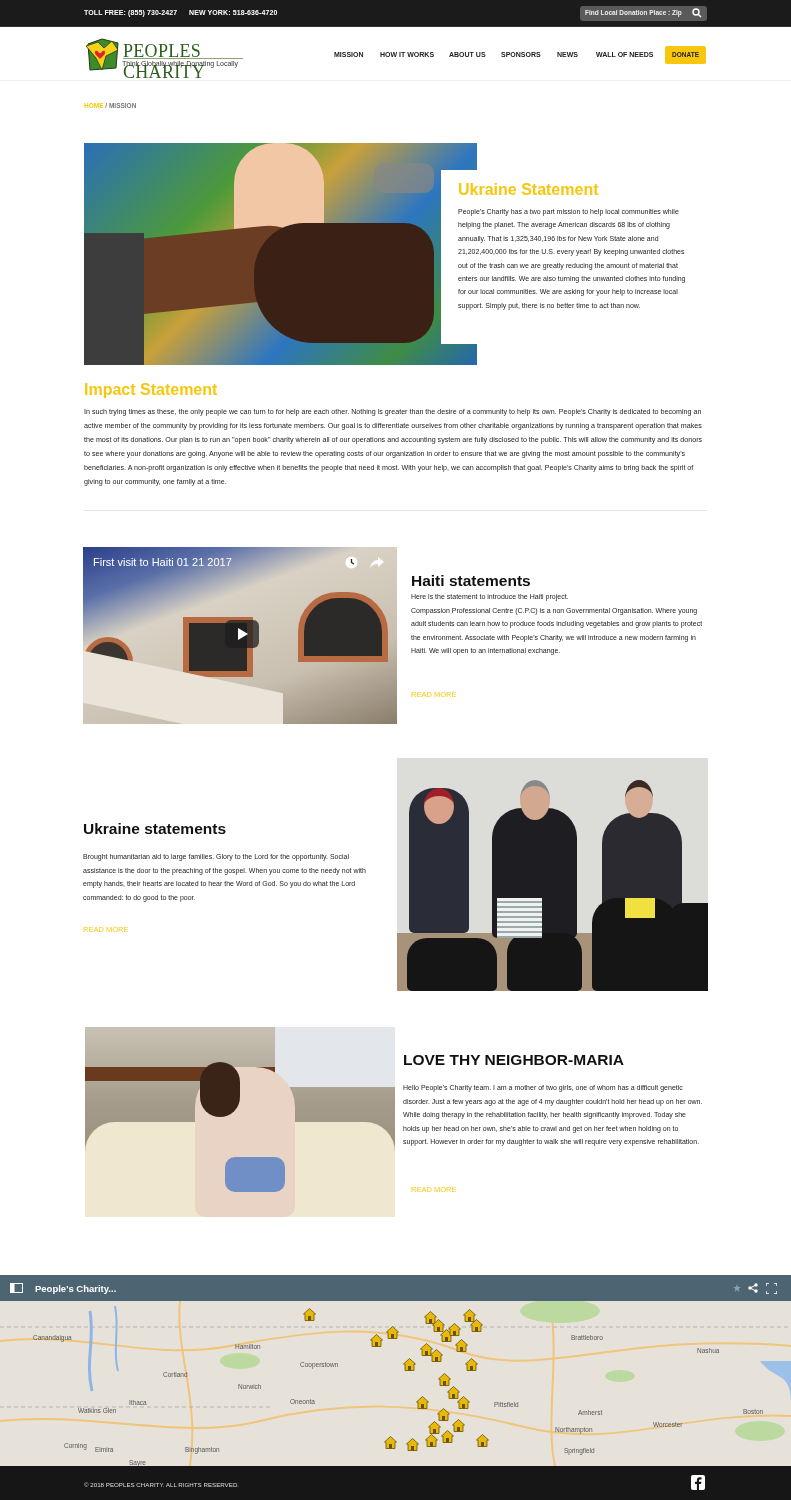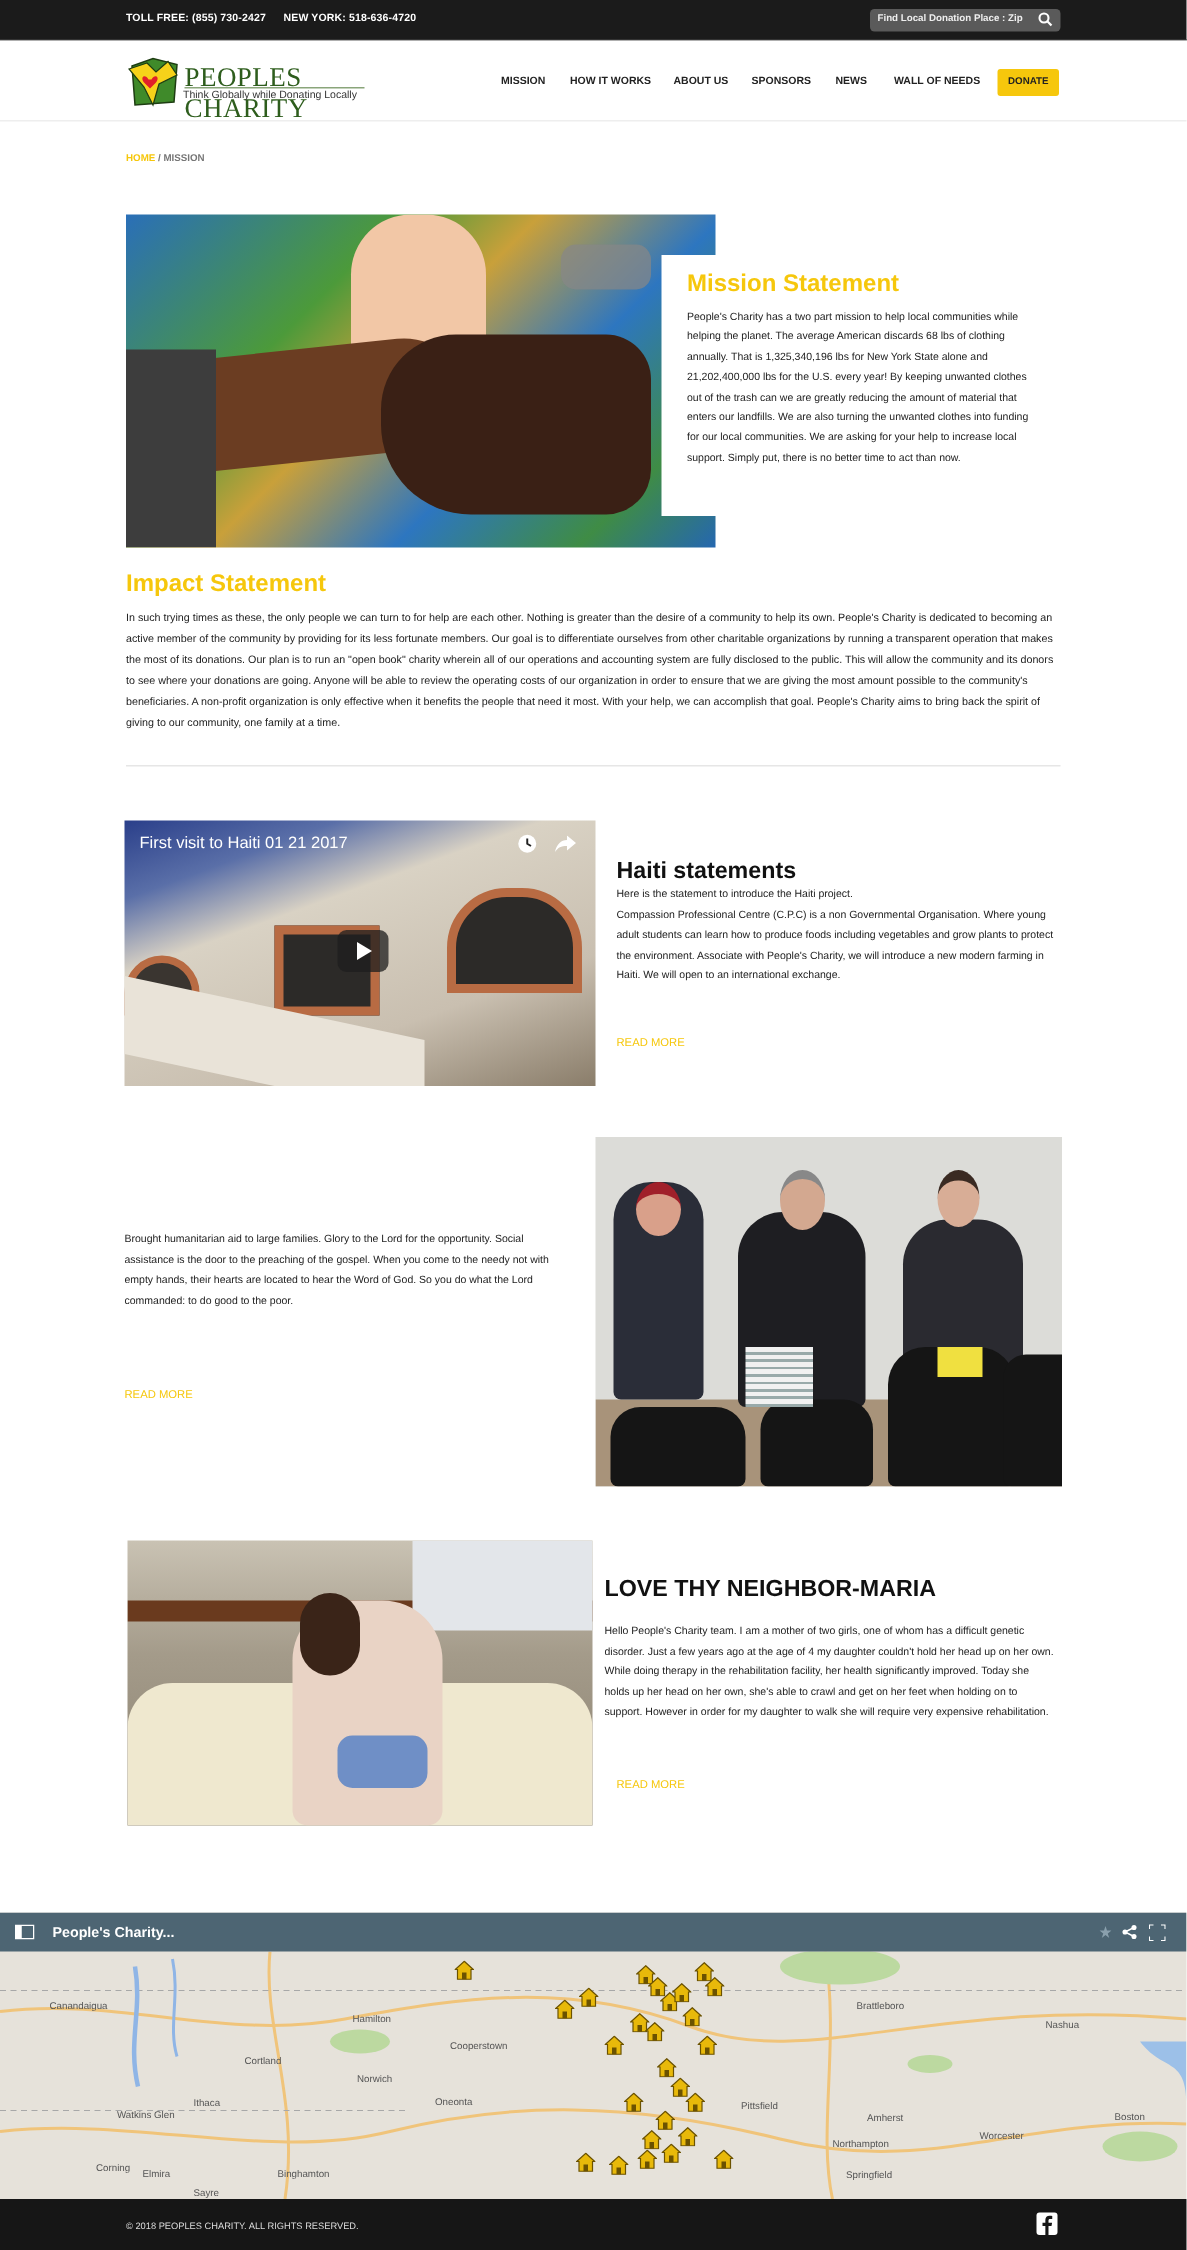--- a/index.html
+++ b/index.html
@@ -74,21 +74,21 @@
 </div>
 
 <div class="img" style="left:84px;top:143px;width:393px;height:222px;background:linear-gradient(135deg,#2a6fb8 0%,#4c9a3a 30%,#c9a03a 45%,#2d76c0 65%,#3f8c45 85%,#2567b0 100%);">
   <div style="position:absolute;left:150px;top:0;width:90px;height:110px;background:#f2c7a6;border-radius:40px 40px 20px 20px;"></div>
   <div style="position:absolute;left:0;top:90px;width:230px;height:75px;background:#6b3d22;border-radius:30px 60px 40px 10px;transform:rotate(-6deg);"></div>
   <div style="position:absolute;left:170px;top:80px;width:180px;height:120px;background:#3a2015;border-radius:50px 30px 30px 60px;"></div>
   <div style="position:absolute;left:0;top:90px;width:60px;height:132px;background:#3d3d3d;"></div>
   <div style="position:absolute;left:290px;top:20px;width:60px;height:30px;background:#888;border-radius:10px;opacity:0.7"></div>
 </div>
 <div class="mission-box">
-  <div class="yellow-h" style="font-size:16px;margin-bottom:6px">Mission Statement</div>
+  <div class="yellow-h" style="font-size:16px;margin-bottom:6px">Ukraine Statement</div>
   <div class="body-text" style="font-size:7px;line-height:13.4px">People's Charity has a two part mission to help local communities while helping the planet. The average American discards 68 lbs of clothing annually. That is 1,325,340,196 lbs for New York State alone and 21,202,400,000 lbs for the U.S. every year! By keeping unwanted clothes out of the trash can we are greatly reducing the amount of material that enters our landfills. We are also turning the unwanted clothes into funding for our local communities. We are asking for your help to increase local support. Simply put, there is no better time to act than now.</div>
 </div>
 
 <div style="position:absolute;left:84px;top:381px;width:625px;">
   <div class="yellow-h" style="margin-bottom:7px">Impact Statement</div>
   <div class="body-text" style="font-size:7.15px;line-height:13.9px">In such trying times as these, the only people we can turn to for help are each other. Nothing is greater than the desire of a community to help its own. People's Charity is dedicated to becoming an active member of the community by providing for its less fortunate members. Our goal is to differentiate ourselves from other charitable organizations by running a transparent operation that makes the most of its donations. Our plan is to run an "open book" charity wherein all of our operations and accounting system are fully disclosed to the public. This will allow the community and its donors to see where your donations are going. Anyone will be able to review the operating costs of our organization in order to ensure that we are giving the most amount possible to the community's beneficiaries. A non-profit organization is only effective when it benefits the people that need it most. With your help, we can accomplish that goal. People's Charity aims to bring back the spirit of giving to our community, one family at a time.</div>
 </div>
 <div class="divider"></div>
 
 <div class="img" style="left:83px;top:547px;width:314px;height:177px;background:linear-gradient(160deg,#2a3f8a 0%,#5a6fa8 18%,#d9d2c4 35%,#c9bfb0 70%,#8a7d6a 100%);">
@@ -111,20 +111,21 @@
   </div>
 </div>
 <div style="position:absolute;left:411px;top:572px;width:300px;">
   <div class="black-h" style="">Haiti statements</div>
   <div class="body-text" style="font-size:7px;line-height:13.6px">Here is the statement to introduce the Haiti project.</div>
   <div class="body-text" style="font-size:7px;line-height:13.6px">Compassion Professional Centre (C.P.C) is a non Governmental Organisation. Where young adult students can learn how to produce foods including vegetables and grow plants to protect the environment. Associate with People's Charity, we will introduce a new modern farming in Haiti. We will open to an international exchange.</div>
 </div>
 <a class="readmore" style="left:411px;top:690px">READ MORE</a>
 
 <div style="position:absolute;left:83px;top:820px;width:300px;">
+  <div class="black-h" style="margin-bottom:12px">Ukraine statements</div>
   <div class="body-text" style="font-size:7px;line-height:13.6px">Brought humanitarian aid to large families. Glory to the Lord for the opportunity. Social assistance is the door to the preaching of the gospel. When you come to the needy not with empty hands, their hearts are located to hear the Word of God. So you do what the Lord commanded: to do good to the poor.</div>
 </div>
 <a class="readmore" style="left:83px;top:925px">READ MORE</a>
 <div class="img" style="left:397px;top:758px;width:311px;height:233px;background:#dcdcd8;">
   <div style="position:absolute;left:0;top:175px;width:311px;height:58px;background:#a8937a;"></div>
   <div style="position:absolute;left:12px;top:30px;width:60px;height:145px;background:#2a2d38;border-radius:25px 25px 5px 5px;"></div>
   <div style="position:absolute;left:27px;top:30px;width:30px;height:36px;background:#d9a08a;border-radius:50%;border-top:8px solid #a0202a;"></div>
   <div style="position:absolute;left:95px;top:50px;width:85px;height:130px;background:#1e1e22;border-radius:30px 30px 5px 5px;"></div>
   <div style="position:absolute;left:123px;top:22px;width:30px;height:40px;background:#d3a890;border-radius:50%;border-top:6px solid #888;"></div>
   <div style="position:absolute;left:205px;top:55px;width:80px;height:120px;background:#2a2a30;border-radius:30px 30px 5px 5px;"></div>

